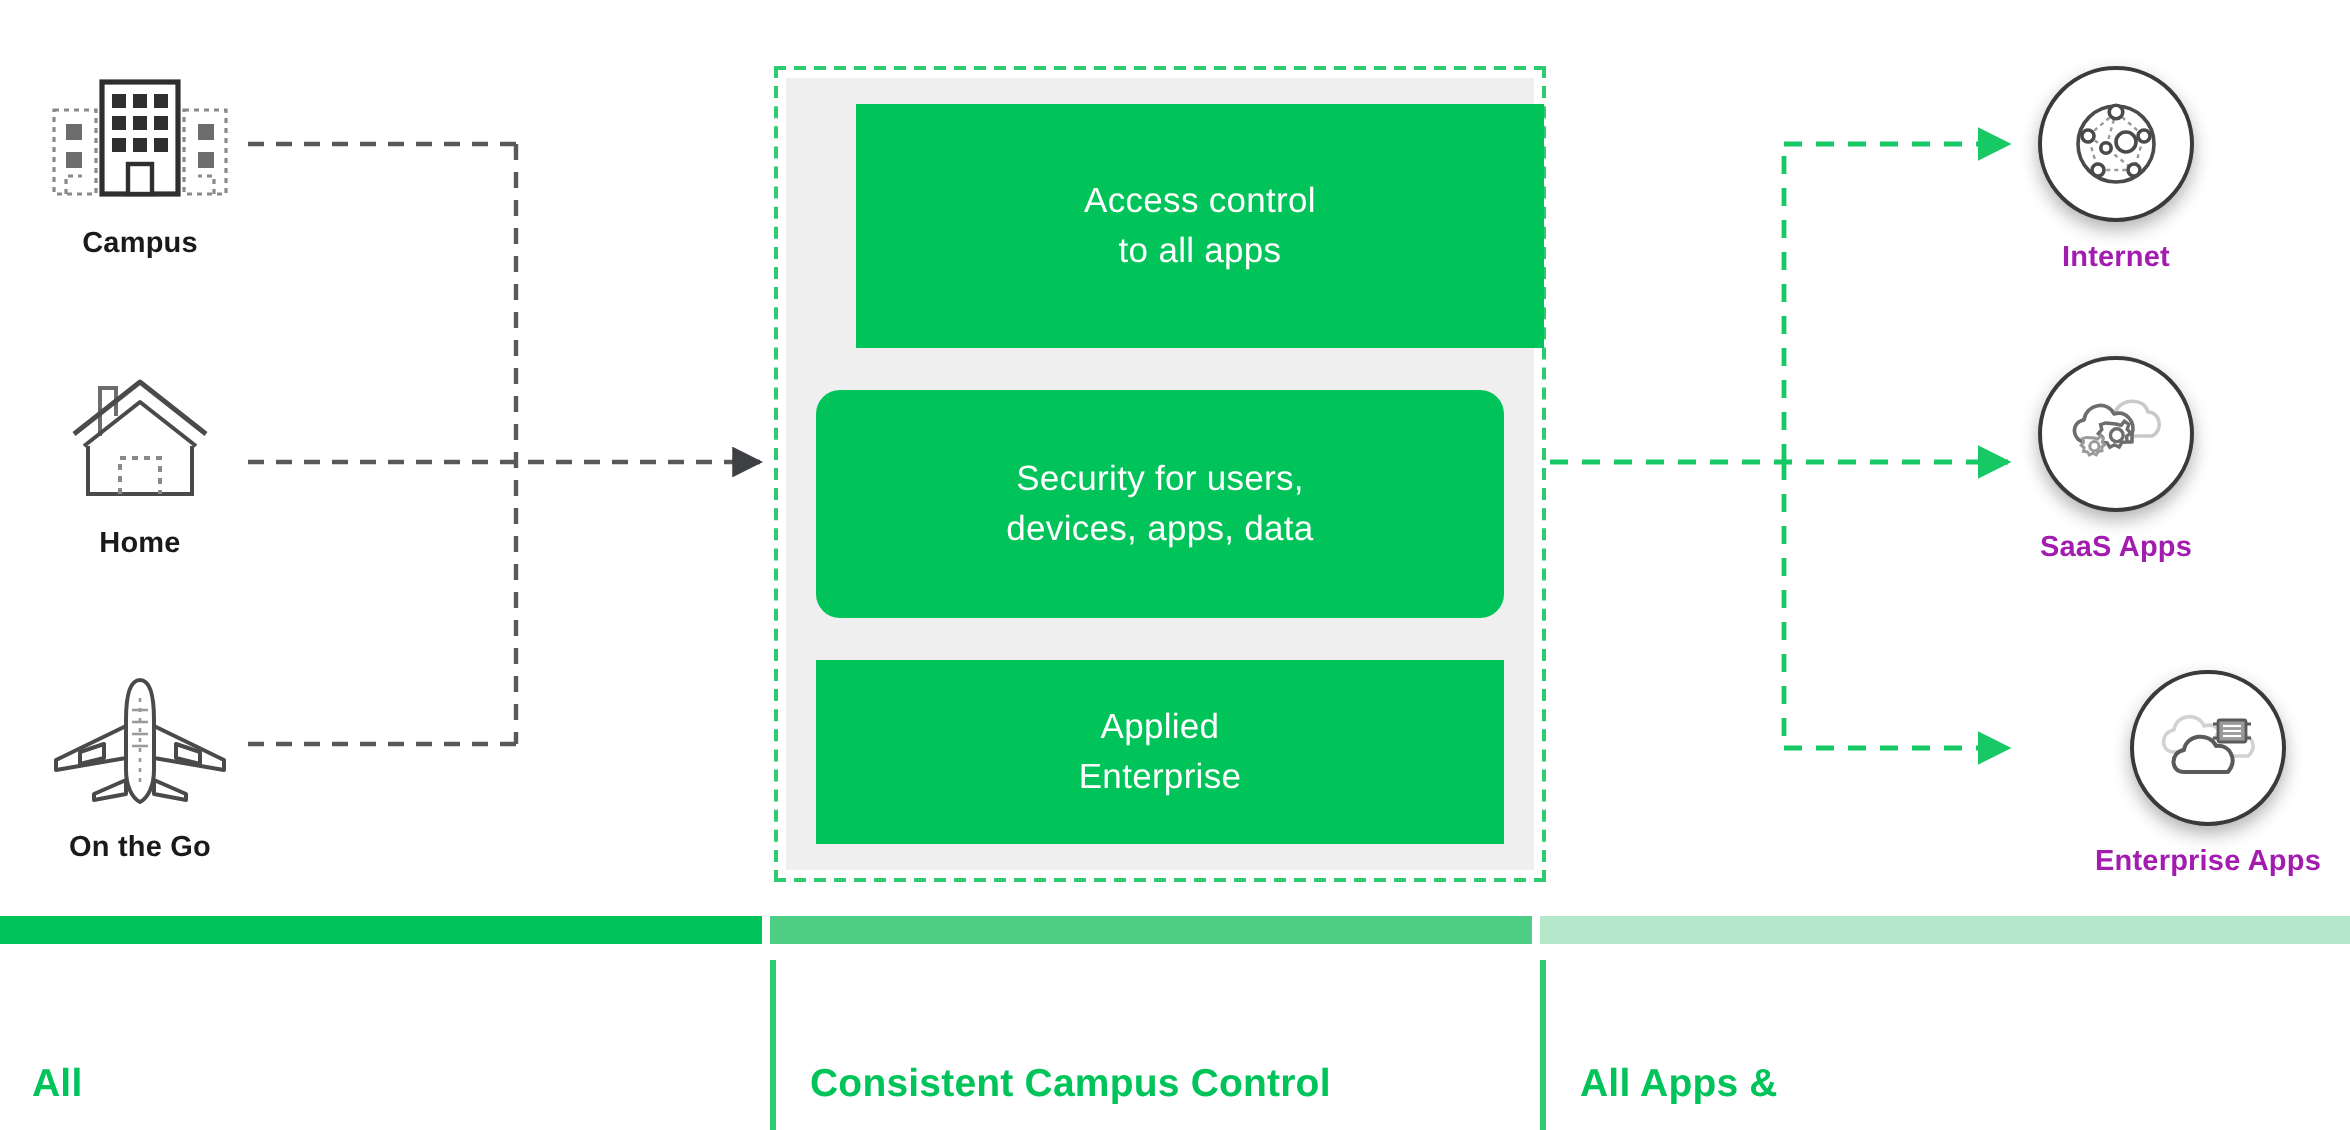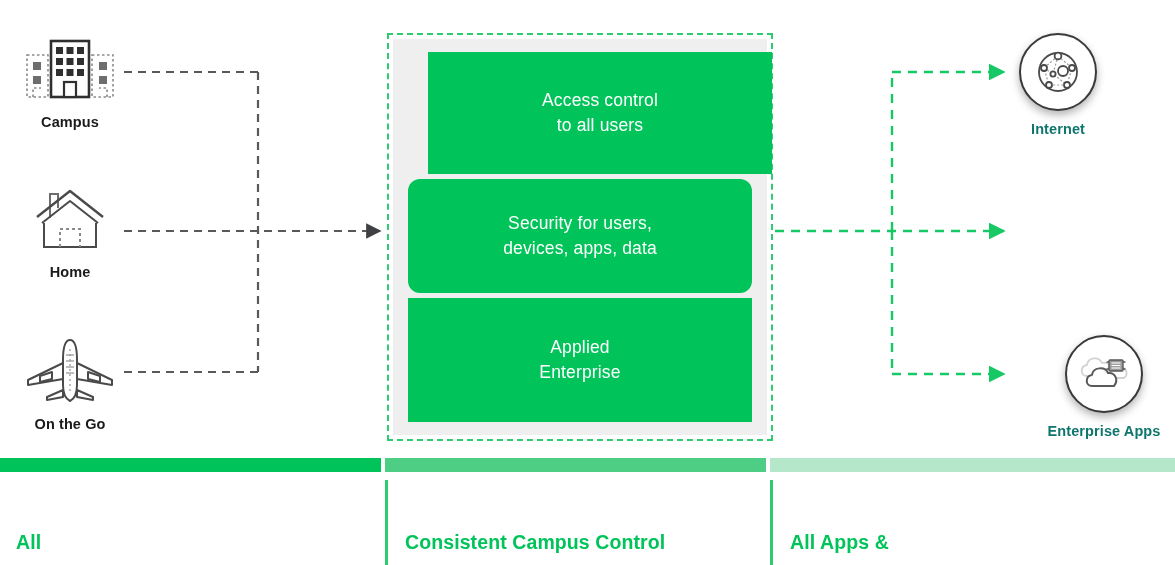--- a/index.html
+++ b/index.html
@@ -84,21 +84,21 @@
     align-items: center;
     justify-content: center;
     text-align: center;
     font-size: 17.5px;
     line-height: 1.42;
     font-weight: 400;
     letter-spacing: .15px;
   }
   .cap-box.b1 { height: 122px; margin-left: 40px; }
   .cap-box.b2 { height: 114px; border-radius: 12px; }
-  .cap-box.b3 { height: 124px; }
+  .cap-box.b3 { height: 92px; }
 
   
   .dest-node {
     position: absolute;
     width: 210px;
     text-align: center;
   }
   .dest-circle {
     width: 78px;
     height: 78px;
@@ -108,21 +108,21 @@
     border: 2.5px solid #3a3a3a;
     box-shadow: 0 4px 9px rgba(0,0,0,.30);
     display: flex;
     align-items: center;
     justify-content: center;
     box-sizing: border-box;
   }
   .dest-label {
     font-size: 14.5px;
     font-weight: 700;
-    color: #0f766e;
+    color: #a21caf;
     margin-top: 10px;
     letter-spacing: .1px;
   }
 
   
   .legend {
     position: absolute;
     left: 0;
     top: 458px;
     width: 1175px;
@@ -270,21 +270,21 @@
     </div>
     <div class="loc-label">On the Go</div>
   </div>
 
   <div class="center-wrap">
     <div class="center-panel">
 
       <div class="cap-box b1">
         <div>
           <span>Access control</span><br>
-          <span>to all users</span>
+          <span>to all apps</span>
         </div>
       </div>
 
       <div class="cap-box b2">
         <div>
           <span>Security for users,</span><br>
           <span>devices, apps, data</span>
         </div>
       </div>
 
@@ -315,20 +315,46 @@
           <circle cx="15" cy="37" r="3"></circle>
           <circle cx="10" cy="20" r="3"></circle>
           <circle cx="19" cy="26" r="2.6"></circle>
           <circle cx="29" cy="23" r="5"></circle>
         </g>
       </svg>
     </div>
     <div class="dest-label">Internet</div>
   </div>
 
+  <div class="dest-node" style="left:953px; top:178px;">
+    <div class="dest-circle">
+      <svg width="52" height="44" viewBox="0 0 52 44">
+        <g fill="#ffffff" stroke="#c9c9c9" stroke-width="1.8" stroke-linejoin="round">
+          <path d="M 26 10 C 30 4 40 4 42 11 C 48 11 50 20 44 23 L 26 23 Z"></path>
+        </g>
+        <g fill="#ffffff" stroke="#6d6d6d" stroke-width="1.8" stroke-linejoin="round">
+          <path d="M 11 26 C 4 26 3 16 10 15 C 11 7 22 5 25 12
+                   C 31 10 36 16 34 22 L 34 26 Z"></path>
+        </g>
+        <g fill="#ffffff" stroke="#6d6d6d" stroke-width="1.7">
+          <path d="M 26 17 l 2.6 .7 1.6 -2.1 2.2 1.6 -.8 2.5 1.8 1.8 -2.1 1.6 .2 2.6 -2.6 .5
+                   -1.3 2.3 -2.4 -1.1 -2.3 1.2 -1.4 -2.2 -2.6 -.3 .3 -2.6 -2 -1.7 1.7 -2
+                   -.6 -2.5 2.5 -.8 z"></path>
+          <circle cx="26.4" cy="22.6" r="3.2"></circle>
+        </g>
+        <g fill="#ffffff" stroke="#9a9a9a" stroke-width="1.5">
+          <path d="M 15 24 l 1.9 .5 1.2 -1.5 1.6 1.2 -.6 1.8 1.3 1.3 -1.5 1.2 .1 1.9
+                   -1.9 .3 -1 1.7 -1.7 -.8 -1.7 .9 -1 -1.6 -1.9 -.2 .2 -1.9 -1.4 -1.2
+                   1.2 -1.5 -.4 -1.8 1.8 -.6 z"></path>
+          <circle cx="15.2" cy="28.1" r="2.3"></circle>
+        </g>
+      </svg>
+    </div>
+    <div class="dest-label">SaaS Apps</div>
+  </div>
 
   <div class="dest-node" style="left:999px; top:335px;">
     <div class="dest-circle">
       <svg width="52" height="44" viewBox="0 0 52 44">
         <g fill="#ffffff" stroke="#d2d2d2" stroke-width="1.8" stroke-linejoin="round">
           <path d="M 9 24 C 2 24 2 14 9 13 C 10 5 21 4 24 11 C 30 9 35 15 33 22 L 33 24 Z"></path>
           <path d="M 30 26 C 24 26 24 18 30 17 C 31 10 41 9 43 16 C 48 15 51 22 46 26 Z"></path>
         </g>
 
         <g fill="#9a9a9a" stroke="#5a5a5a" stroke-width="1.4">

